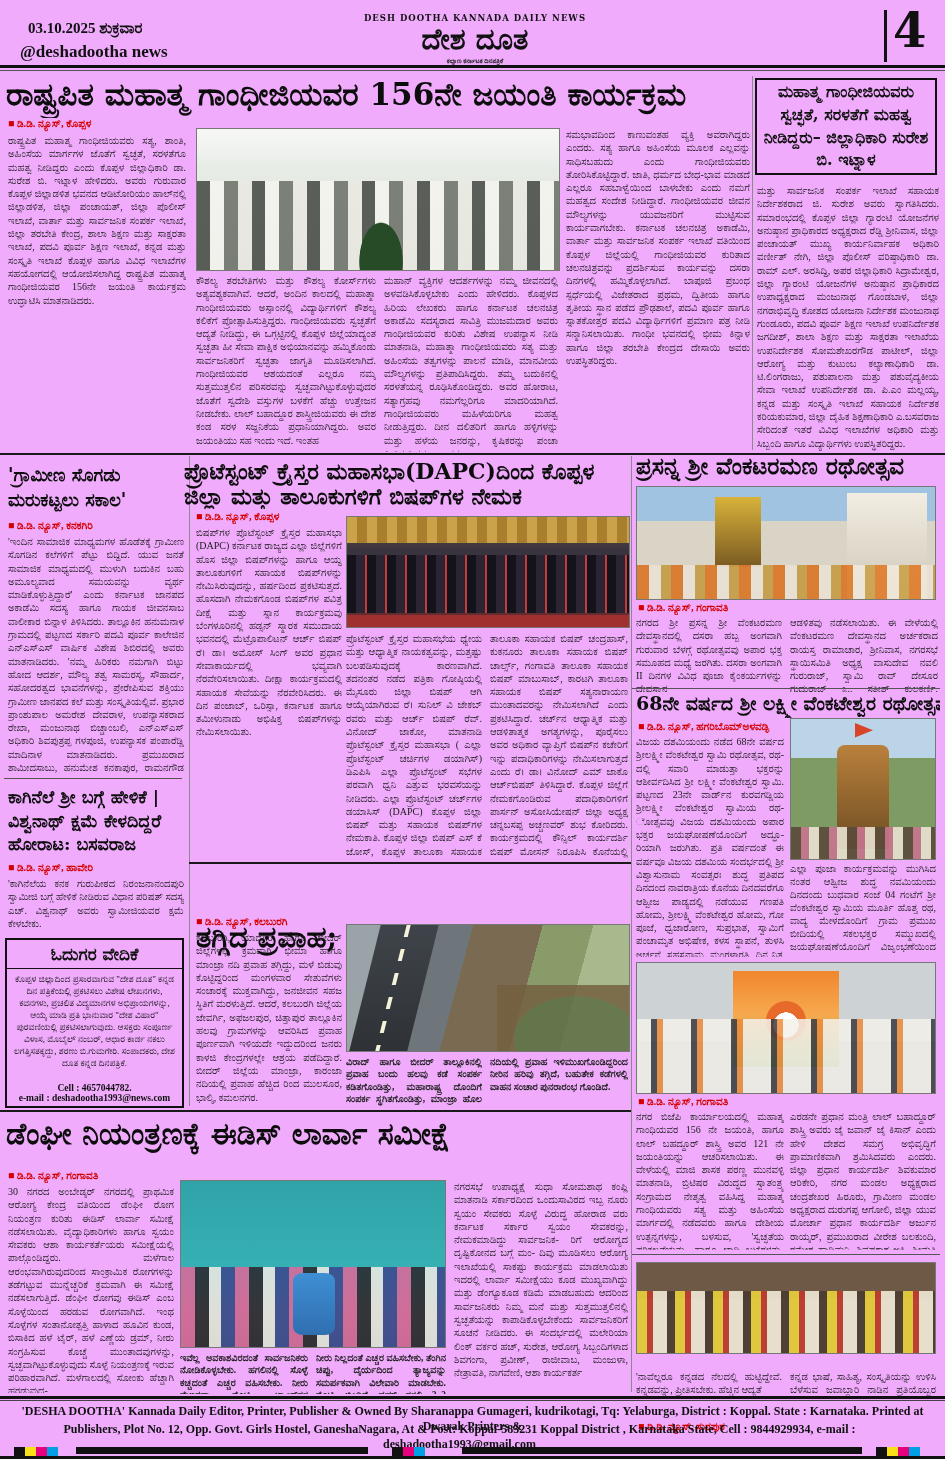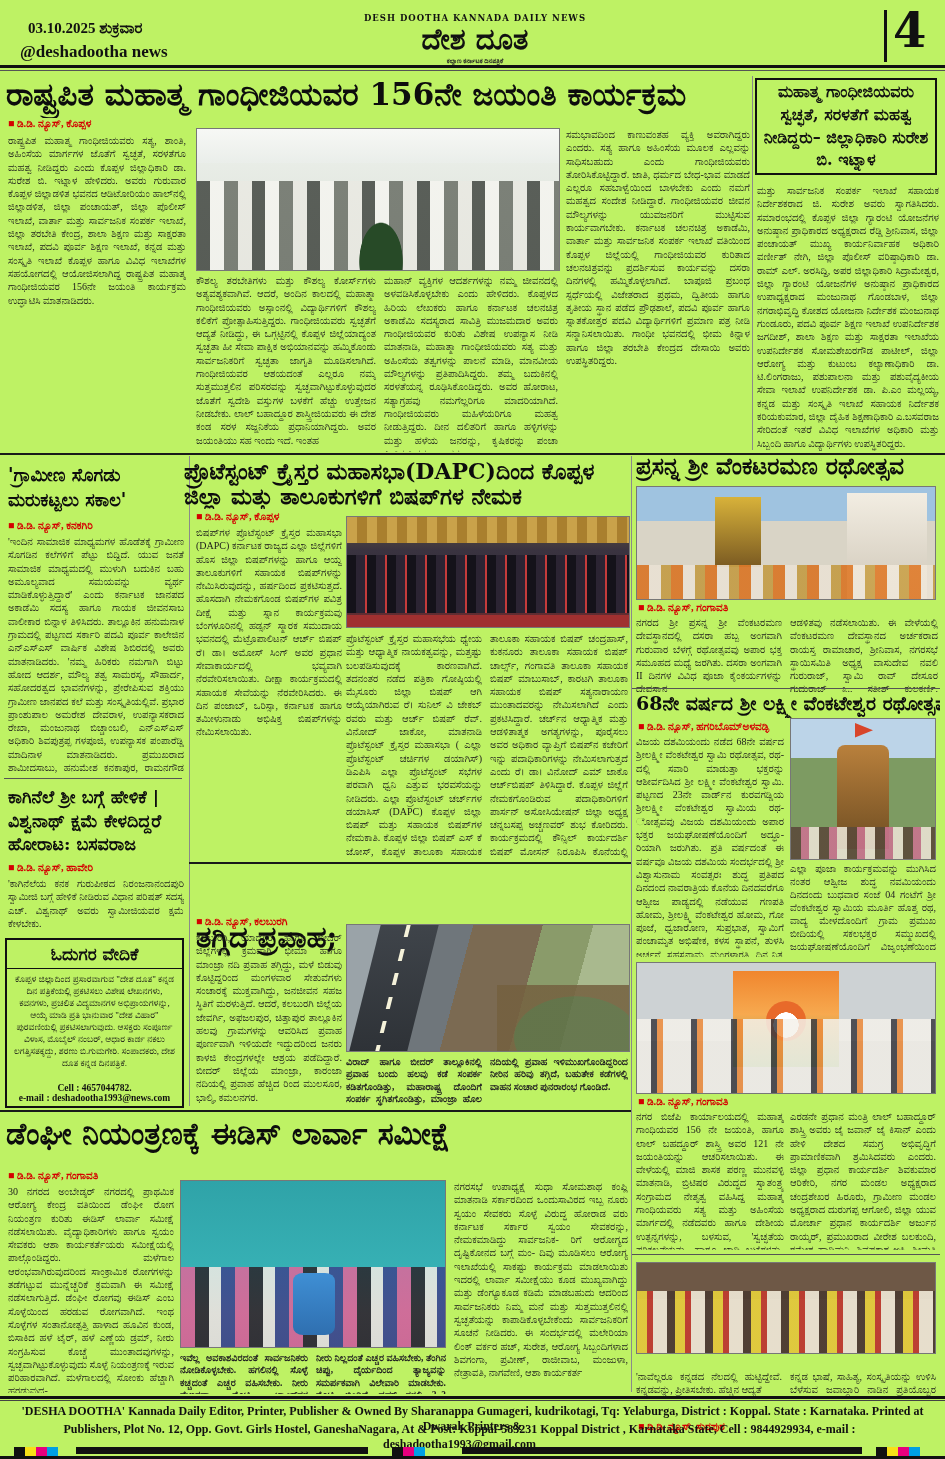--- a/index.html
+++ b/index.html
@@ -1,16 +1,16 @@
 <!DOCTYPE html>
 <html><head>
 <meta charset="utf-8">
 <style>
   html,body{margin:0;padding:0;background:#ffffff;}
-  #page{position:relative;width:945px;height:1459px;background:#bef264;overflow:hidden;
+  #page{position:relative;width:945px;height:1459px;background:#f0abfc;overflow:hidden;
         font-family:"Liberation Serif", serif;color:#111;}
   .abs{position:absolute;}
   .body-txt{font-size:10px;line-height:1.33;text-align:justify;overflow:hidden;color:#1a1a1a;}
   .headline{font-weight:bold;color:#0d0d0d;overflow:hidden;font-family:"DejaVu Serif", serif;}
   .byline{font-size:10.5px;font-weight:bold;color:#d40000;overflow:hidden;white-space:nowrap;}
   .vline{background:#8a8a8a;width:1px;}
   .hline{background:#1a1a1a;height:2px;}
   .hline-thin{background:#555;height:1px;}
   .photo{overflow:hidden;border:1px solid #777;}
   .cap{font-size:9.5px;font-weight:bold;line-height:1.3;text-align:justify;overflow:hidden;color:#222;}

